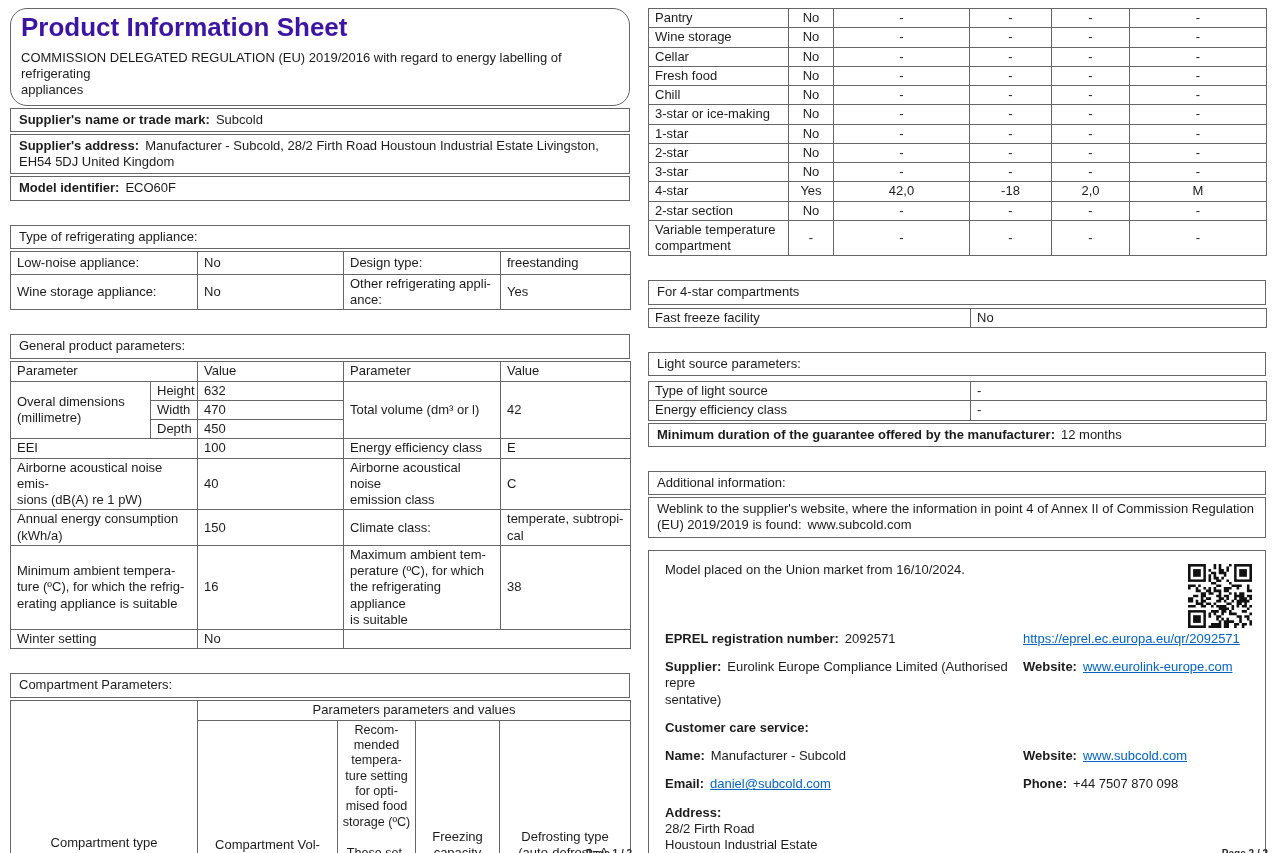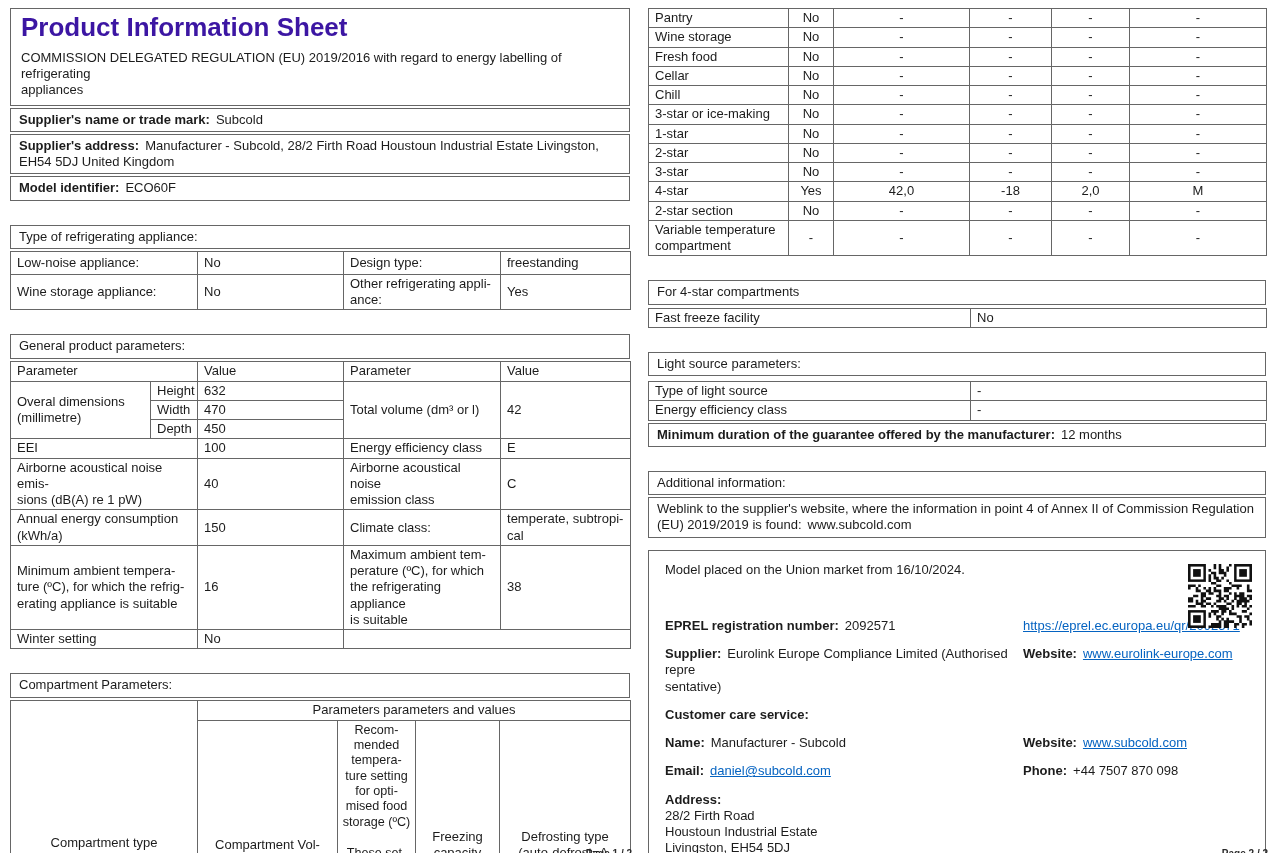--- a/index.html
+++ b/index.html
@@ -5,21 +5,21 @@
   * { margin:0; padding:0; box-sizing:border-box; }
   html,body { width:1280px; height:853px; background:#ffffff; font-family:"Liberation Sans", sans-serif; color:#1c1c1c; overflow:hidden; }
   :root { --border:#666666; --title:#3c16a3; --link:#0563c1; }
 
   .page { position:absolute; top:8px; }
   #page1 { left:10px; width:620px; }
   #page2 { left:648px; width:618px; }
 
   .box { border:1px solid var(--border); margin-bottom:2px; padding:3px 8px; font-size:13px; line-height:1.25; }
   .band { font-weight:normal;margin-top:24px; }
-  .title-box { padding:4px 24px 6px 10px; }
+  .title-box { padding:4px 24px 6px 10px;border-radius:17px; }
   h1.doc-title { font-size:26px; line-height:1.15; font-weight:bold; color:var(--title); margin-bottom:7px; }
   .pre { white-space:pre-line; }
   .lbl { font-weight:bold; }
   .val { margin-left:6px; }
 
   table { border-collapse:collapse; table-layout:fixed; width:100%; margin-bottom:2px; }
   td { border:1px solid var(--border); padding:1px 6px; font-size:13px; line-height:1.25; vertical-align:middle; overflow:hidden; }
   .tcenter td, td.c { text-align:center; }
   #comp-head-table td { text-align:center; }
   #comp-head-table .tallcell { font-size:12.6px; line-height:1.22; padding:2px 3px; }
@@ -30,21 +30,21 @@
   .gap3 { margin-top:3px; }
   .gap5 { margin-top:5px;padding-left:16px; }
 
   a.link { color:var(--link); text-decoration:underline; cursor:pointer; }
 
   .bigbox { border:1px solid var(--border); margin-top:12px; height:312px; position:relative; padding:11px 16px; font-size:13px; line-height:1.25; }
   .bigbox .qr { position:absolute; top:13px; right:13px; width:64px; height:64px; }
   .bb-row { display:flex; margin-top:12px; }
   .bb-row .left { width:358px; padding-right:10px; }
   .bb-row .right { flex:1; }
-  .bb-row.first { margin-top:40px; }
+  .bb-row.first { margin-top:53px; }
 
   .footer { position:absolute; top:836px; font-size:10px; font-weight:600; color:#2b2b2b; text-align:right;margin-top:12px; }
   #footer1 { left:10px; width:622px; }
   #footer2 { left:648px; width:620px; }
 </style>
 </head>
 <body>
 
 <div class="page" id="page1">
 
@@ -236,29 +236,29 @@
         </tr>
     <tr>
           <td>Wine storage</td>
           <td class="c">No</td>
           <td class="c">-</td>
           <td class="c">-</td>
           <td class="c">-</td>
           <td class="c">-</td>
         </tr>
     <tr>
+          <td>Cellar</td>
+          <td class="c">No</td>
+          <td class="c">-</td>
+          <td class="c">-</td>
+          <td class="c">-</td>
+          <td class="c">-</td>
+        </tr>
+    <tr>
           <td>Fresh food</td>
-          <td class="c">No</td>
-          <td class="c">-</td>
-          <td class="c">-</td>
-          <td class="c">-</td>
-          <td class="c">-</td>
-        </tr>
-    <tr>
-          <td>Cellar</td>
           <td class="c">No</td>
           <td class="c">-</td>
           <td class="c">-</td>
           <td class="c">-</td>
           <td class="c">-</td>
         </tr>
     <tr>
           <td>Chill</td>
           <td class="c">No</td>
           <td class="c">-</td>

